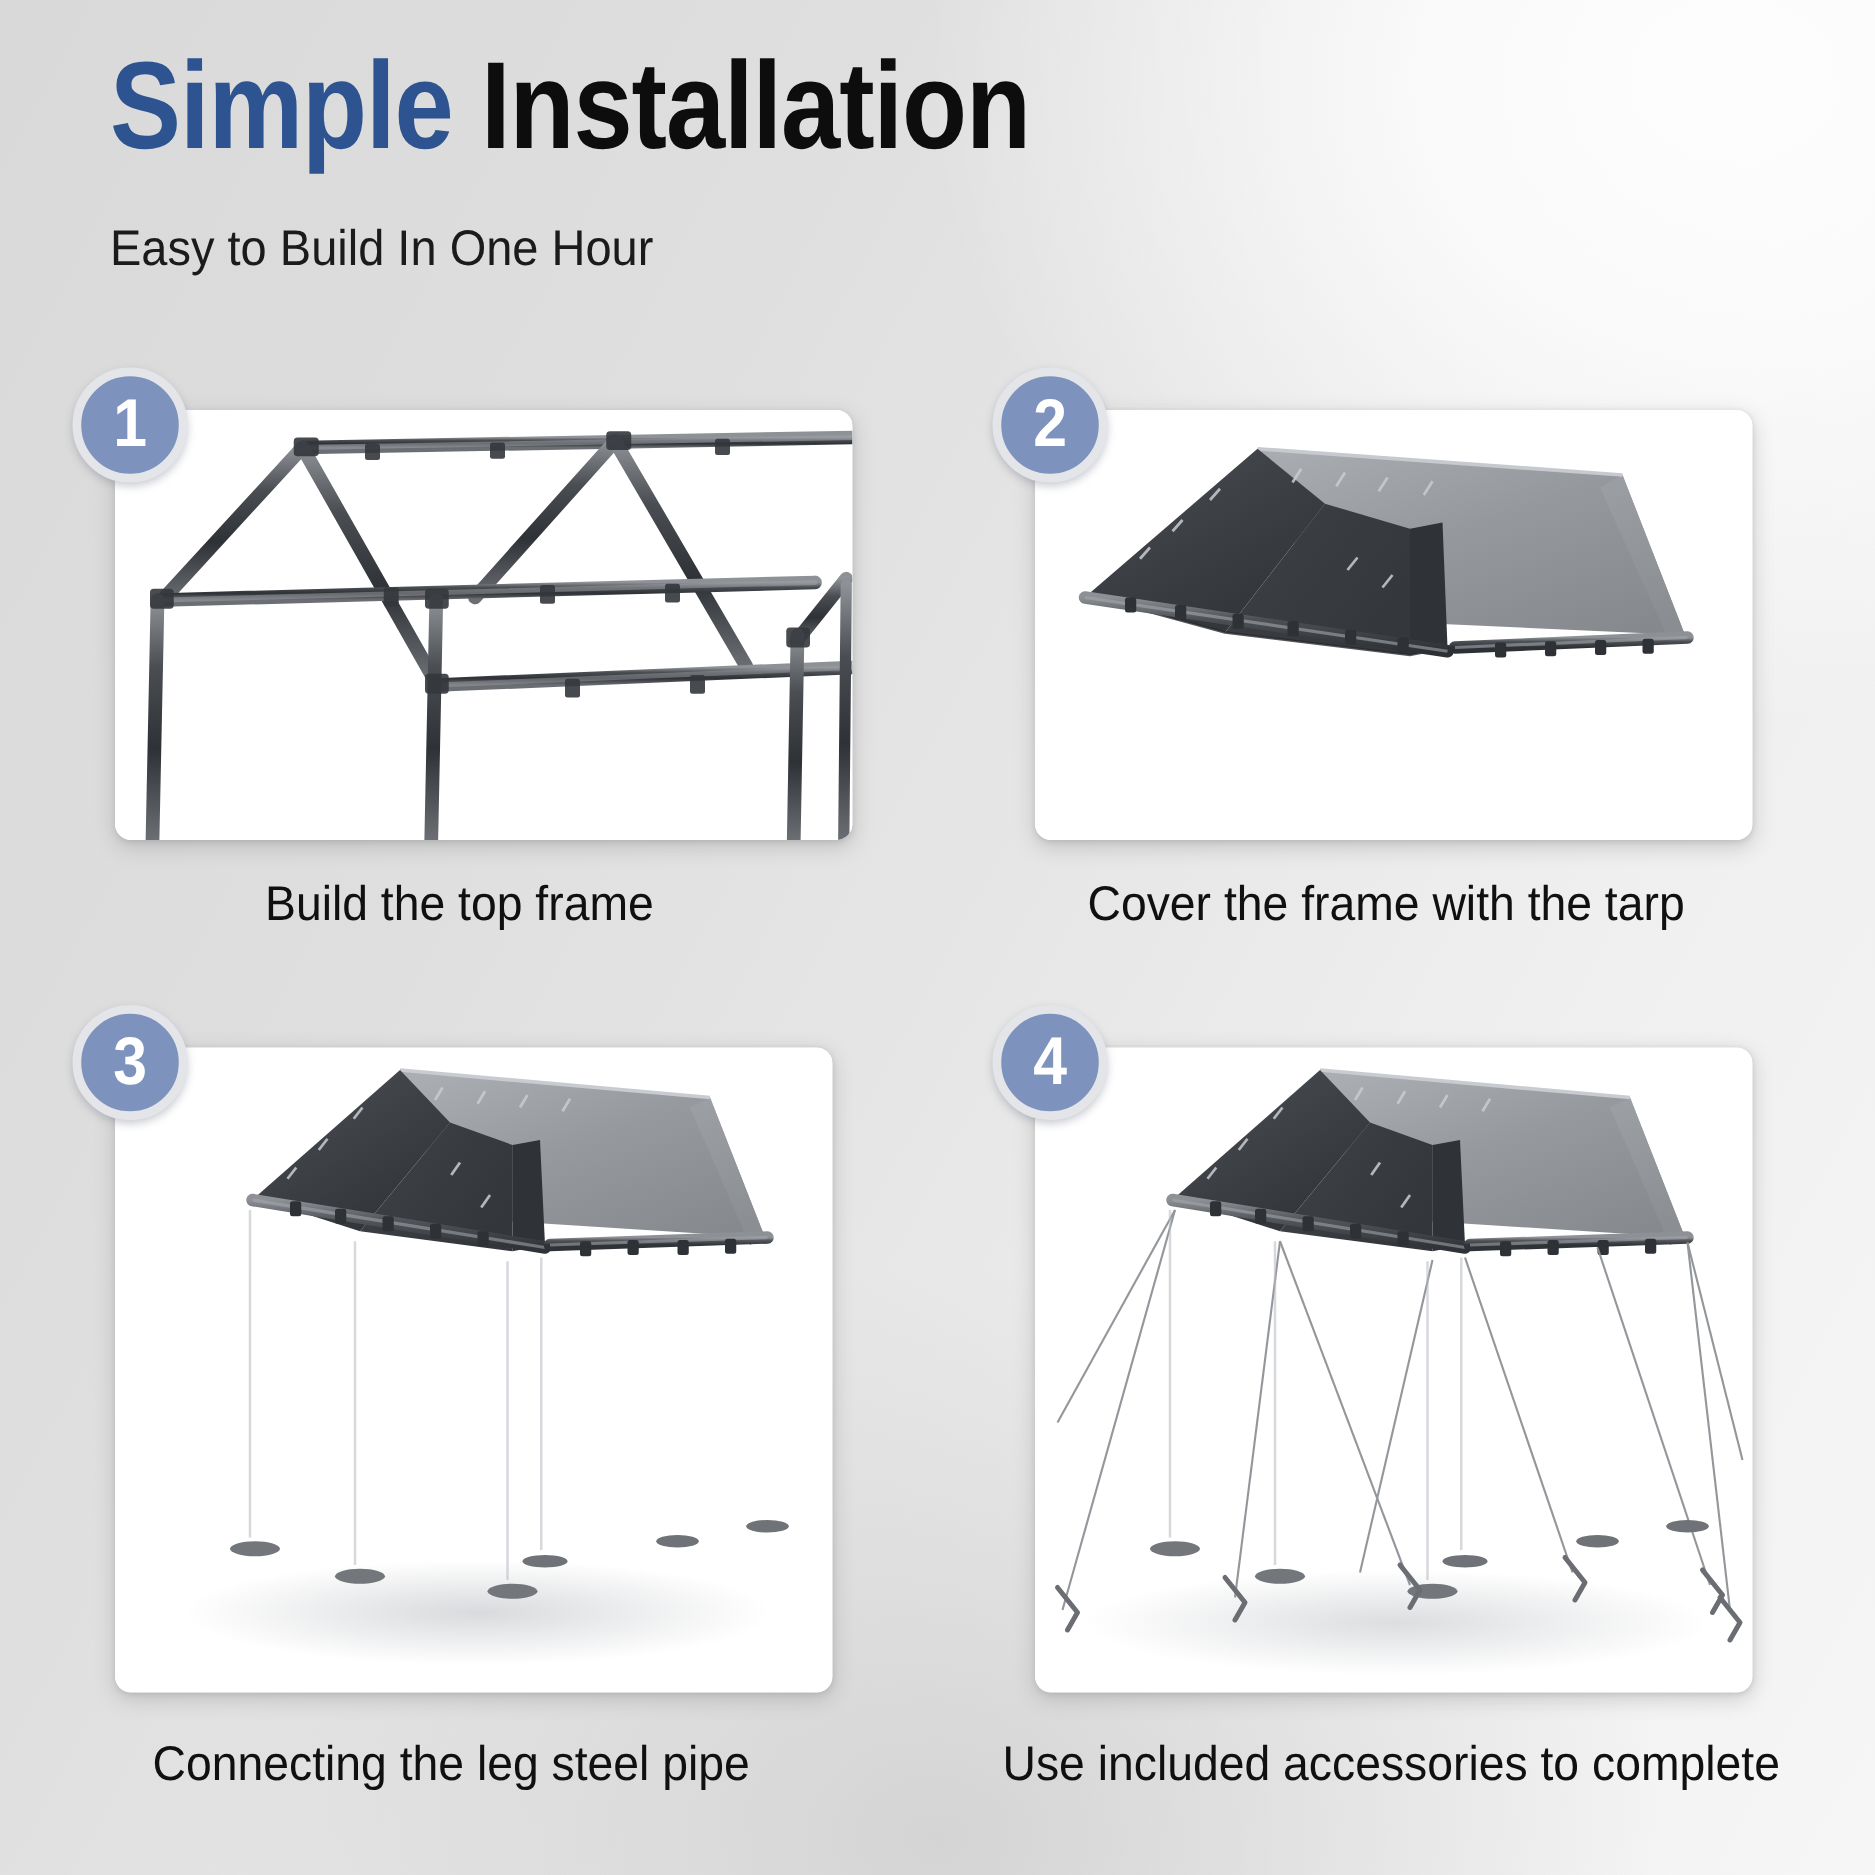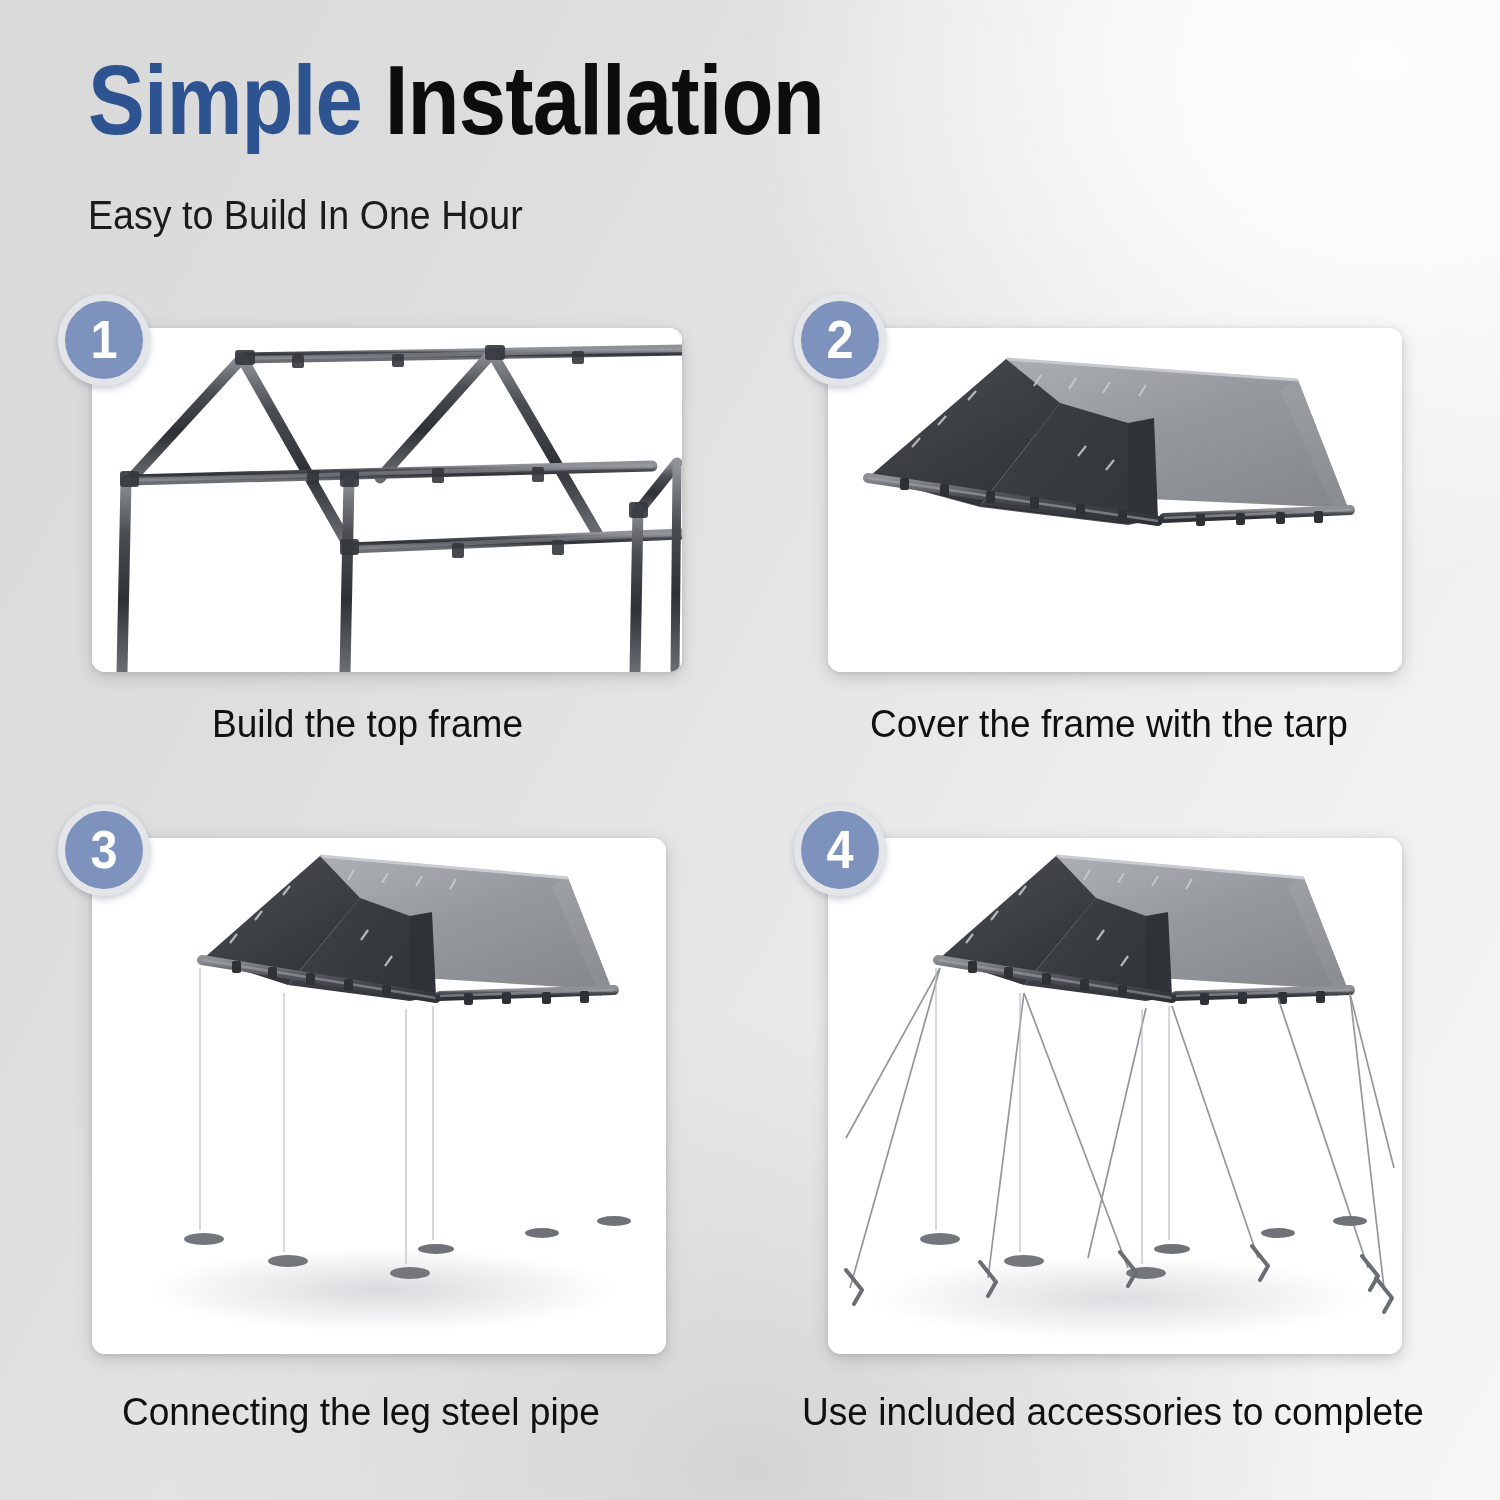--- a/index.html
+++ b/index.html
@@ -18,21 +18,21 @@
   
   #bg-wash {
     position:absolute; inset:0;
     background:
       radial-gradient(ellipse 1100px 900px at 92% 4%, #fdfdfd 0%, rgba(253,253,253,0.85) 22%, rgba(240,240,240,0.0) 58%),
       radial-gradient(ellipse 900px 700px at 50% 98%, #d4d4d4 0%, rgba(212,212,212,0) 65%),
       linear-gradient(118deg, #d9d9d9 0%, #dedede 28%, #e6e6e6 52%, #efefef 72%, #f6f6f6 100%);
   }
 
   
-  #header { position:absolute; left:88px; top:50px; width:1330px; }
+  #header { position:absolute; left:88px; top:34px; width:1330px; }
 
   #page-title {
     font-size:99px;
     line-height:1.0;
     font-weight:700;
     letter-spacing:-1px;
     color:#111111;
     white-space:nowrap;
     transform:scaleX(0.86);
     transform-origin:left center;

